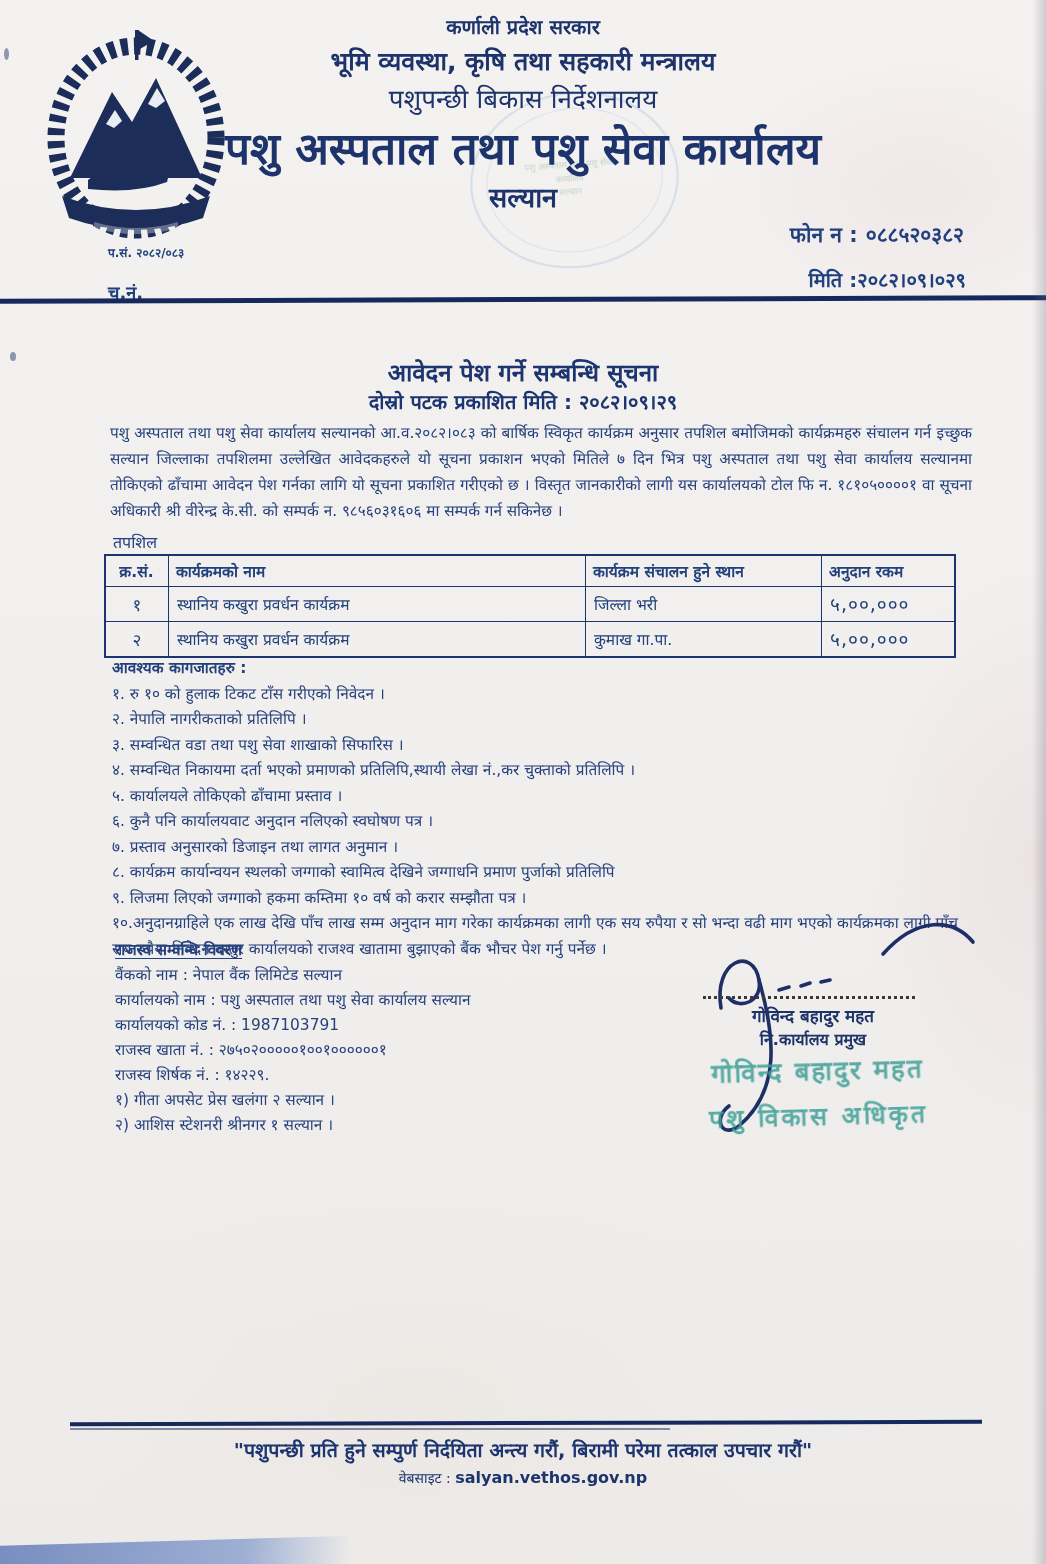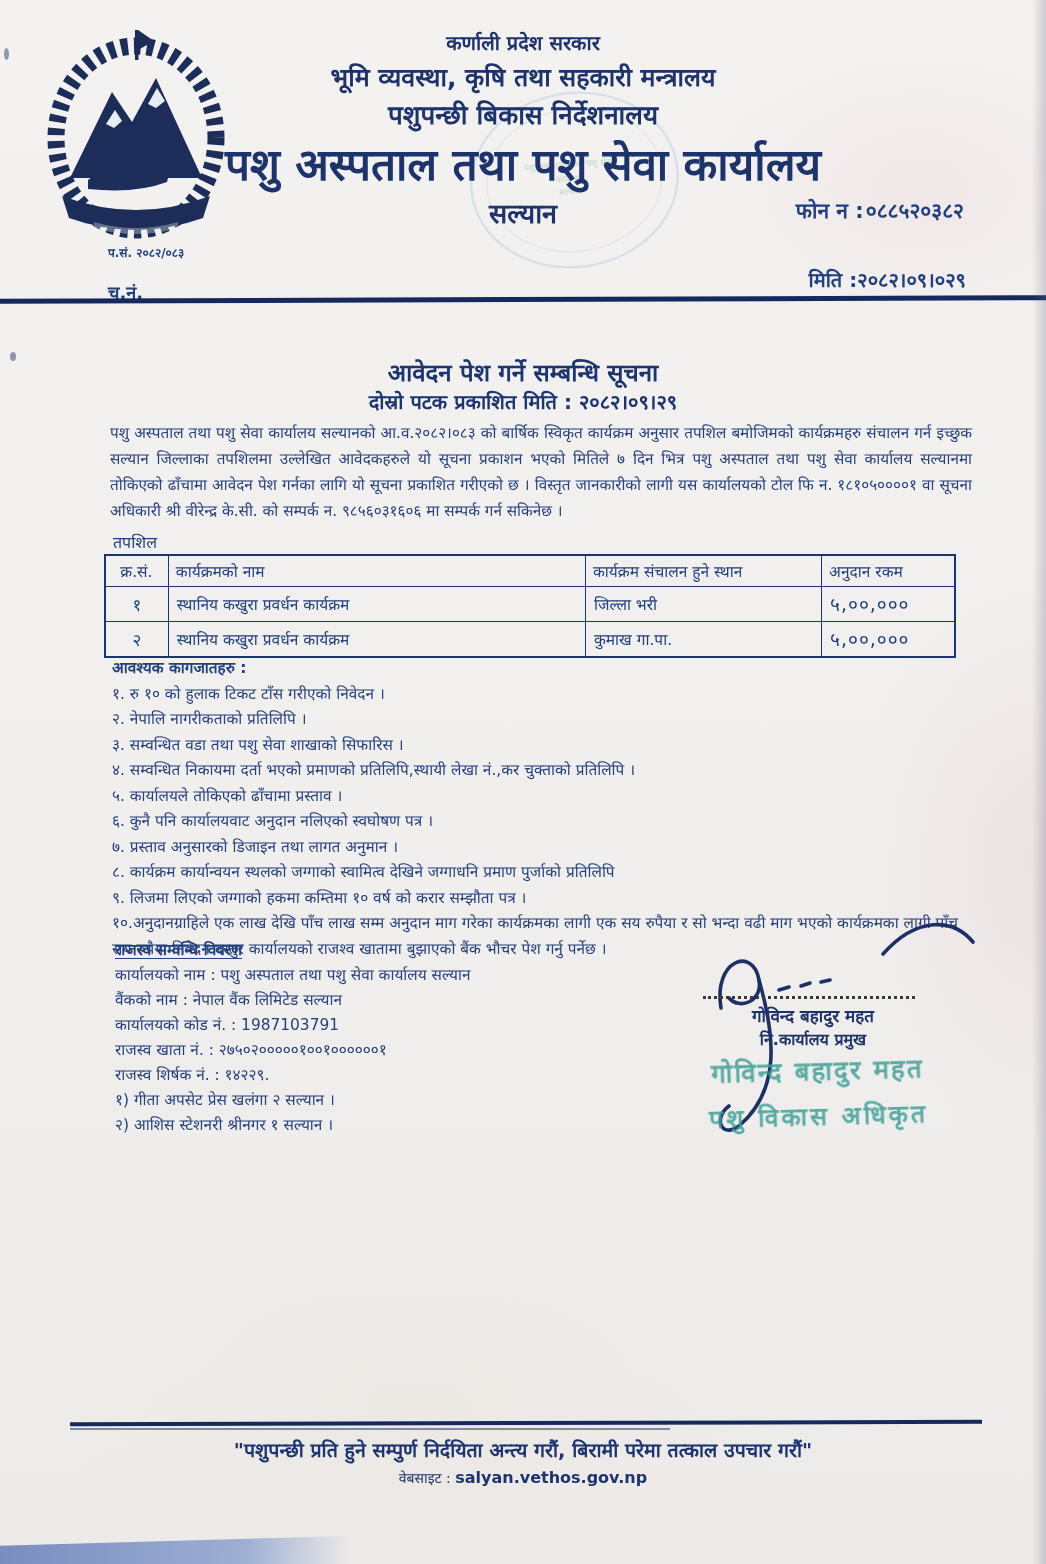--- a/index.html
+++ b/index.html
@@ -17,46 +17,46 @@
     color:#21407e;
   }
   .page::after{
     content:"";position:absolute;top:0;right:0;width:14px;height:100%;
     background:linear-gradient(90deg,transparent,rgba(100,100,120,.28));
     pointer-events:none;
   }
   .abs{position:absolute;}
   .ctr{text-align:center;}
   
-  .hdr{left:0;right:0;top:16px;text-align:center;line-height:1.1;margin-top:16px;}
+  .hdr{left:0;right:0;top:16px;text-align:center;line-height:1.1;}
   .h-gov{font-size:20px;font-weight:bold;color:#1d336b;margin-bottom:10px;}
   .h-min{font-size:25px;font-weight:bold;color:#1d336b;margin-bottom:9px;}
-  .h-dir{font-size:26px;font-weight:bold;color:#1d336b;margin-bottom:12px;}
+  .h-dir{font-size:26px;font-weight:normal;color:#1d336b;margin-bottom:12px;}
   .h-off{font-size:44px;font-weight:bold;color:#1d336b;margin-bottom:10px;}
   .h-dst{font-size:27px;font-weight:bold;color:#1d336b;}
-  .phone{top:196px;right:82px;font-size:21px;font-weight:bold;display:flex;gap:2px;}
+  .phone{top:220px;right:82px;font-size:21px;font-weight:bold;display:flex;gap:8px;}
   .refno{left:108px;top:244px;font-size:12px;font-weight:bold;}
   .chno{left:108px;top:280px;font-size:18px;font-weight:bold;}
   .dateline{top:266px;right:80px;font-size:20px;font-weight:bold;display:flex;gap:0;}
   .rule-top{left:0;top:297px;width:1046px;height:5px;background:#16295c;transform:rotate(-.2deg);}
   
   .wmark{left:470px;top:92px;width:205px;height:172px;border:2px solid rgba(96,148,205,.4);
     border-radius:50%;opacity:.55;filter:blur(.4px);transform:rotate(-8deg);}
   .wmark::before{content:"";position:absolute;inset:14px;border:1px solid rgba(96,148,205,.35);border-radius:50%;}
   .wmark-txt{position:absolute;left:18px;top:64px;width:160px;font-size:9px;color:rgba(80,140,120,.55);
     text-align:center;line-height:1.5;transform:rotate(4deg);}
   
   .title{left:0;right:0;top:355px;font-size:24px;font-weight:bold;color:#1c3470;}
   .subtitle{left:0;right:0;top:388px;font-size:20px;font-weight:bold;color:#1c3470;}
   .bodytxt{left:110px;top:420px;width:862px;font-size:15.3px;line-height:1.7;text-align:justify;color:#25417d;}
   .tbl-title{left:113px;top:531px;font-size:16px;}
   table.ptable{left:104px;top:554px;width:852px;position:absolute;border-collapse:collapse;
     border:2.5px solid #1c3470;font-size:15.5px;color:#22407c;}
   .ptable th,.ptable td{border:1.8px solid #1c3470;padding:4px 8px;}
-  .ptable th{font-weight:normal;font-size:15.5px;padding-left:7px;}
+  .ptable th{font-weight:bold;font-size:15.5px;padding-left:7px;}
   .c-sn{width:48px;text-align:center;}
   .c-name{width:430px;text-align:left;}
   .c-place{width:235px;text-align:left;}
   .c-amt{width:120px;text-align:left;}
   .amt{font-size:19px;letter-spacing:1px;}
   .sncell{text-align:center;font-size:17px;}
   
   .docs{left:112px;top:656px;width:866px;font-size:15.4px;line-height:25.5px;color:#25417d;}
   .docs .dh{font-weight:600;}
   
@@ -169,22 +169,22 @@
     <div>५. कार्यालयले तोकिएको ढाँचामा प्रस्ताव ।</div>
     <div>६. कुनै पनि कार्यालयवाट अनुदान नलिएको स्वघोषण पत्र ।</div>
     <div>७. प्रस्ताव अनुसारको डिजाइन तथा लागत अनुमान ।</div>
     <div>८. कार्यक्रम कार्यान्वयन स्थलको जग्गाको स्वामित्व देखिने जग्गाधनि प्रमाण पुर्जाको प्रतिलिपि</div>
     <div>९. लिजमा लिएको जग्गाको हकमा कम्तिमा १० वर्ष को करार सम्झौता पत्र ।</div>
     <div>१०.अनुदानग्राहिले एक लाख देखि पाँच लाख सम्म अनुदान माग गरेका कार्यक्रमका लागी एक सय रुपैया र सो भन्दा वढी माग भएको कार्यक्रमका लागी पाँच सय रुपैया निवेदन दस्तुर कार्यालयको राजश्व खातामा बुझाएको बैंक भौचर पेश गर्नु पर्नेछ ।</div>
   </div>
 
   <div class="abs rev">
     <div class="rh">राजस्व सम्वन्धि विवरण</div>
+    <div>वैंकको नाम : नेपाल वैंक लिमिटेड सल्यान</div>
     <div>कार्यालयको नाम :  पशु अस्पताल तथा पशु सेवा कार्यालय सल्यान</div>
-    <div>वैंकको नाम : नेपाल वैंक लिमिटेड सल्यान</div>
     <div>कार्यालयको कोड नं. : 1987103791</div>
     <div>राजस्व खाता नं. : २७५०२०००००१००१००००००१</div>
     <div>राजस्व शिर्षक नं. : १४२२९.</div>
     <div>१) गीता अपसेट प्रेस खलंगा २ सल्यान ।</div>
     <div>२) आशिस स्टेशनरी श्रीनगर १ सल्यान ।</div>
   </div>
 
   <svg class="abs sig-svg" viewBox="0 0 330 240">
     <g fill="none" stroke="#1d2f66" stroke-width="3.6" stroke-linecap="round">
       <path d="M228 46 C 262 8, 298 10, 318 34"></path>

